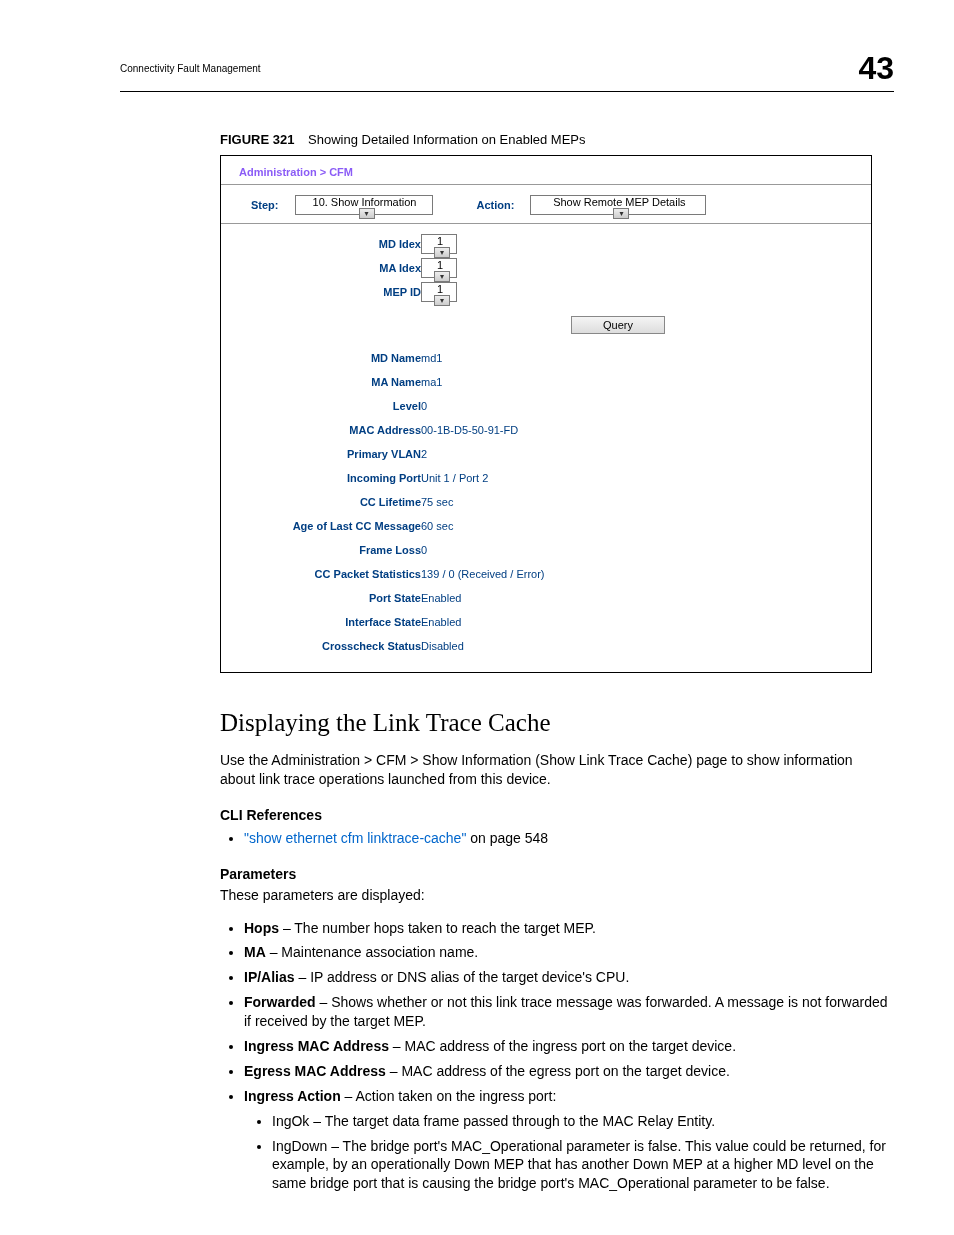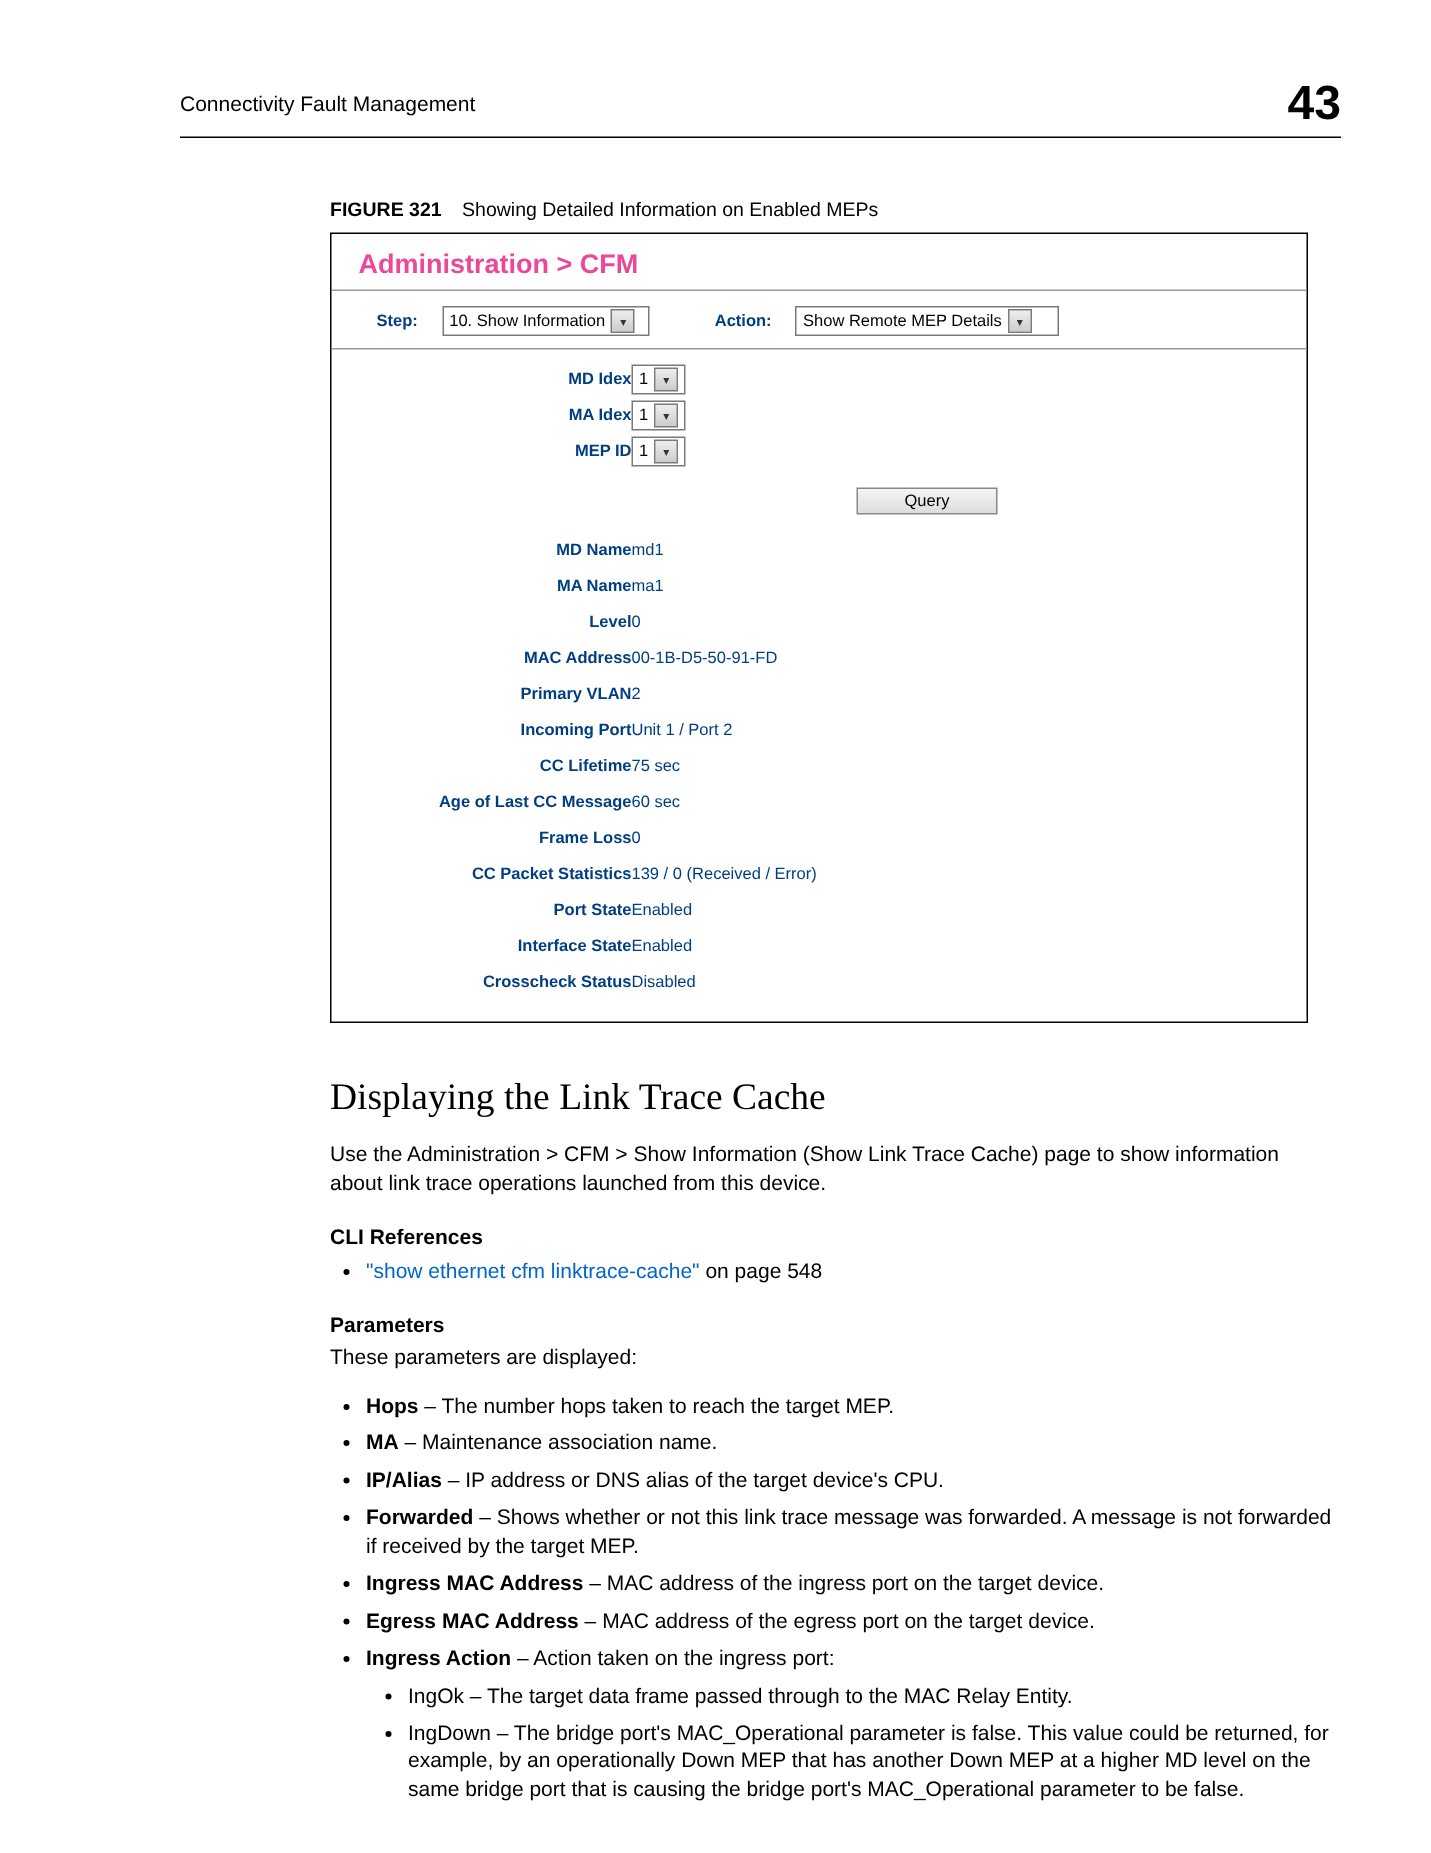--- a/index.html
+++ b/index.html
@@ -13,52 +13,53 @@
     background: #fff;
   }
   .header {
     display: flex;
     justify-content: space-between;
     align-items: center;
     border-bottom: 1px solid #000;
     padding-bottom: 4px;
     margin-bottom: 40px;
   }
-  .header-left { font-size: 14px; }
+  .header-left { font-size: 10px; }
   .header-right { font-size: 32px; font-weight: bold; }
   .figure-caption { font-size: 13px; margin-left: 100px; margin-bottom: 8px; }
   .figure-caption b { font-weight: bold; margin-right: 10px; }
   .ui-box {
     border: 1px solid #000;
     margin-left: 100px;
     width: 650px;
     background: #fff;
     padding: 0;
     font-family: Arial, sans-serif;
     font-size: 11px;
   }
   .ui-title {
     padding: 10px 18px 6px 18px;
-    color: #ec4899;
+    color: #8b5cf6;
     font-weight: bold;
-    font-size: 18px;
+    font-size: 11px;
   }
   .ui-sep { border-bottom: 1px solid #999; margin: 0 0 10px 0; }
   .ui-content { padding: 0 18px 12px 30px; }
   .ui-row { display: flex; align-items: center; margin: 4px 0; height: 20px; }
   .ui-label { width: 170px; color: #003e82; font-weight: bold; font-size: 11px; text-align: right; }
   .ui-value { color: #003e82; font-size: 11px; }
   .ui-select {
     font-size: 11px;
     background: #fff;
     border: 1px solid #7a7a7a;
     height: 18px;
     display: inline-flex;
     align-items: center;
     padding: 0 2px 0 4px;
+    flex-direction: column;
   }
   .sel-arrow {
     width: 14px; height: 14px;
     background: linear-gradient(#eee,#ccc);
     border: 1px solid #7a7a7a;
     display: inline-flex; align-items: center; justify-content: center;
     margin-left: 4px;
   }
   .sel-arrow::after { content: "▾"; font-size: 8px; color:#333; }
   .step-row { display: flex; align-items: center; gap: 16px; padding-left: 30px; margin-bottom: 8px; }

